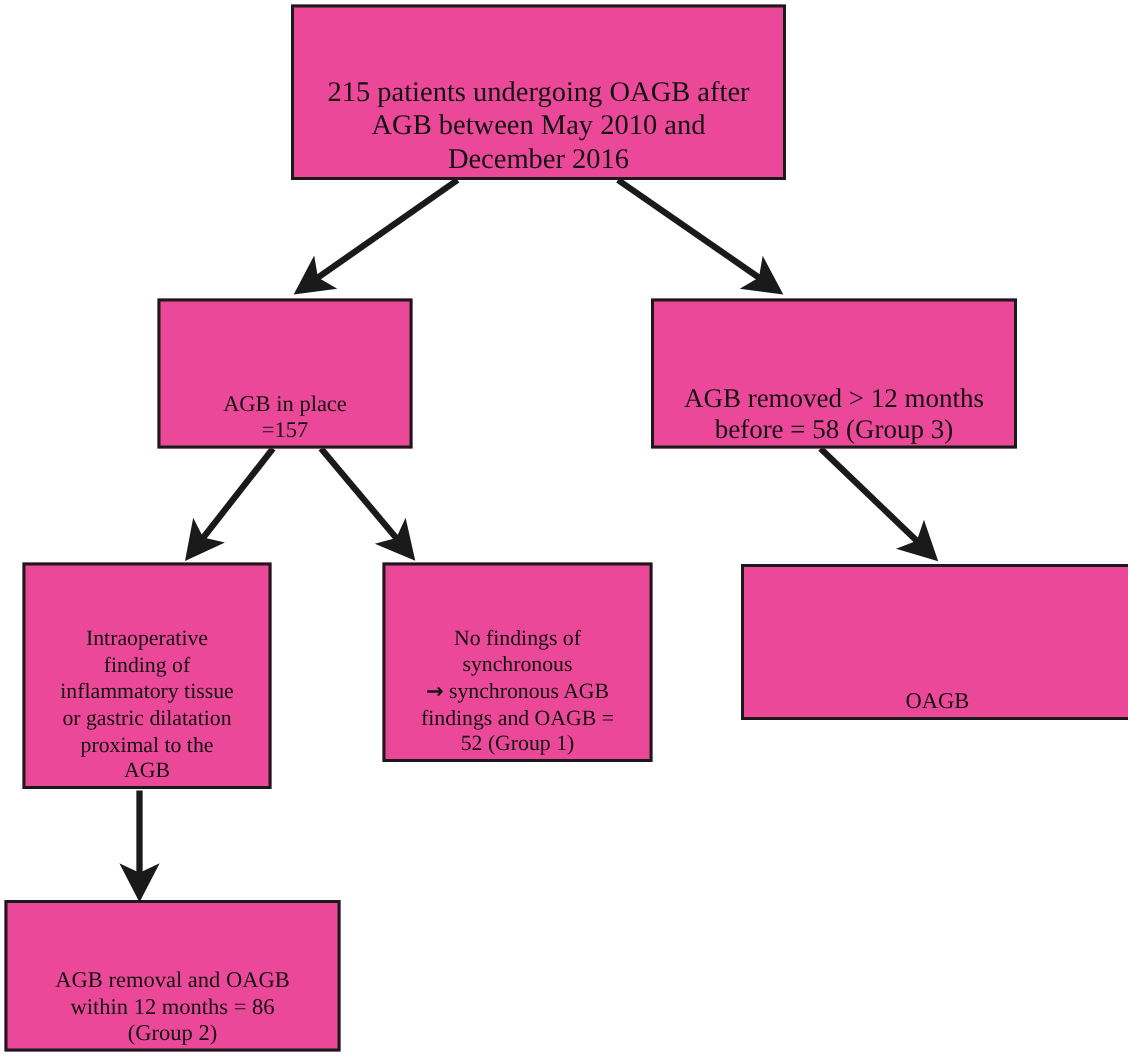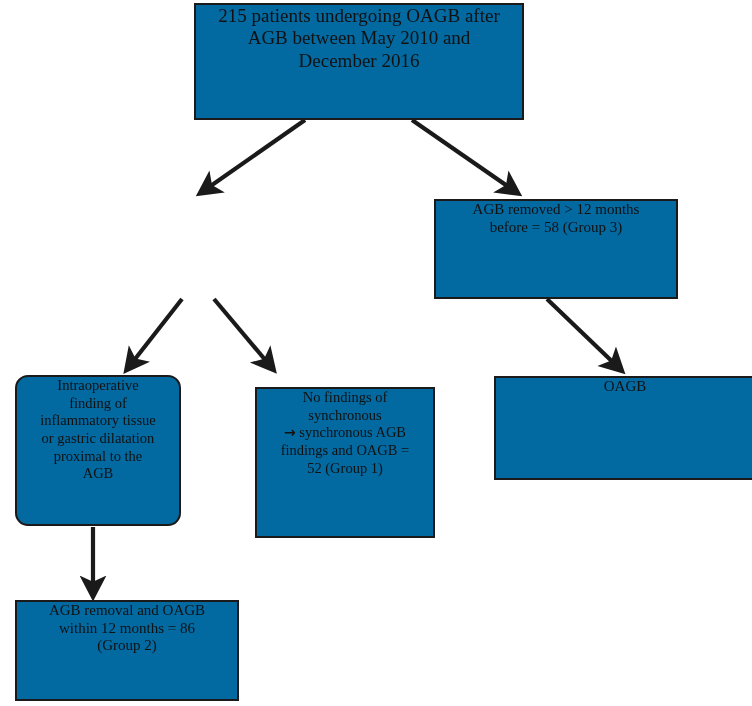--- a/index.html
+++ b/index.html
@@ -20,42 +20,42 @@
     left: 0;
     top: 0;
     width: 752px;
     height: 706px;
     pointer-events: none;
   }
   .node {
     position: absolute;
     box-sizing: border-box;
     border: 2px solid #1a1a1a;
-    background: #0369a1;
+    background: #ec4899;
     display: flex;
-    align-items: flex-start;
+    align-items: flex-end;
     justify-content: center;
     text-align: center;
     color: #111111;
     line-height: 1.18;
   }
   .node .txt {
     display: block;
     white-space: pre-line;
     padding: 0 5px;
   }
 
   
   #node-root      { left: 194px; top: 3px;   width: 330px; height: 117px; font-size: 19px; }
   #node-inplace   { left: 105px; top: 199px; width: 170px; height: 100px; font-size: 15px; }
-  #node-removed   { left: 434px; top: 199px; width: 244px; height: 100px; font-size: 15px; }
-  #node-intraop   { left: 15px;  top: 375px; width: 166px; height: 151px; font-size: 14.5px; border-radius: 13px; }
-  #node-nofind    { left: 255px; top: 387px; width: 180px; height: 151px; font-size: 14.5px; }
+  #node-removed   { left: 434px; top: 199px; width: 244px; height: 100px; font-size: 18px; }
+  #node-intraop   { left: 15px;  top: 375px; width: 166px; height: 151px; font-size: 14.5px; }
+  #node-nofind    { left: 255px; top: 375px; width: 180px; height: 133px; font-size: 14.5px; }
   #node-oagb      { left: 494px; top: 376px; width: 262px; height: 104px; font-size: 15px; }
-  #node-group2    { left: 15px;   top: 600px; width: 224px; height: 101px; font-size: 15px; }
+  #node-group2    { left: 3px;   top: 600px; width: 224px; height: 101px; font-size: 15px; }
 
   #node-nofind .txt { line-height: 1.22; }
   #node-intraop .txt { line-height: 1.22; }
   .glyph-arrow { font-family: "DejaVu Sans", sans-serif; font-weight: 700; font-size: 14px; }
 </style>
 </head>
 <body>
 
 <div id="canvas">
 
@@ -78,20 +78,24 @@
 
     <line x1="93" y1="527" x2="93" y2="594" stroke="#1a1a1a" stroke-width="4.2" marker-end="url(#ah)"></line>
   </svg>
 
   <div class="node" id="node-root">
     <span class="txt">215 patients undergoing OAGB after
 AGB between May 2010 and
 December 2016</span>
   </div>
 
+  <div class="node" id="node-inplace">
+    <span class="txt">AGB in place
+=157</span>
+  </div>
 
   <div class="node" id="node-removed">
     <span class="txt">AGB removed &gt; 12 months
 before = 58 (Group 3)</span>
   </div>
 
   <div class="node" id="node-intraop">
     <span class="txt">Intraoperative
 finding of
 inflammatory tissue

